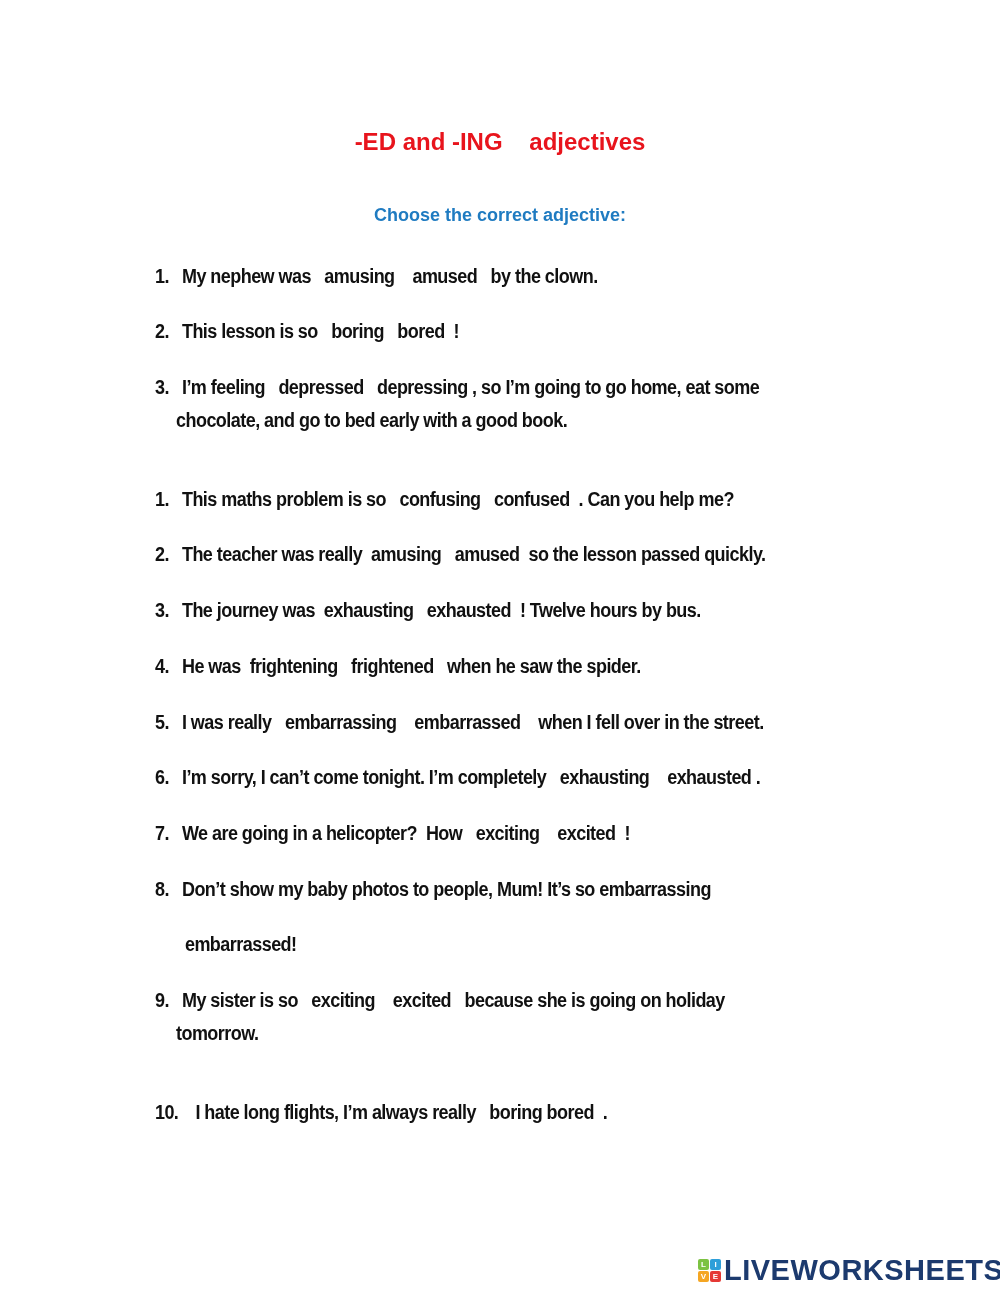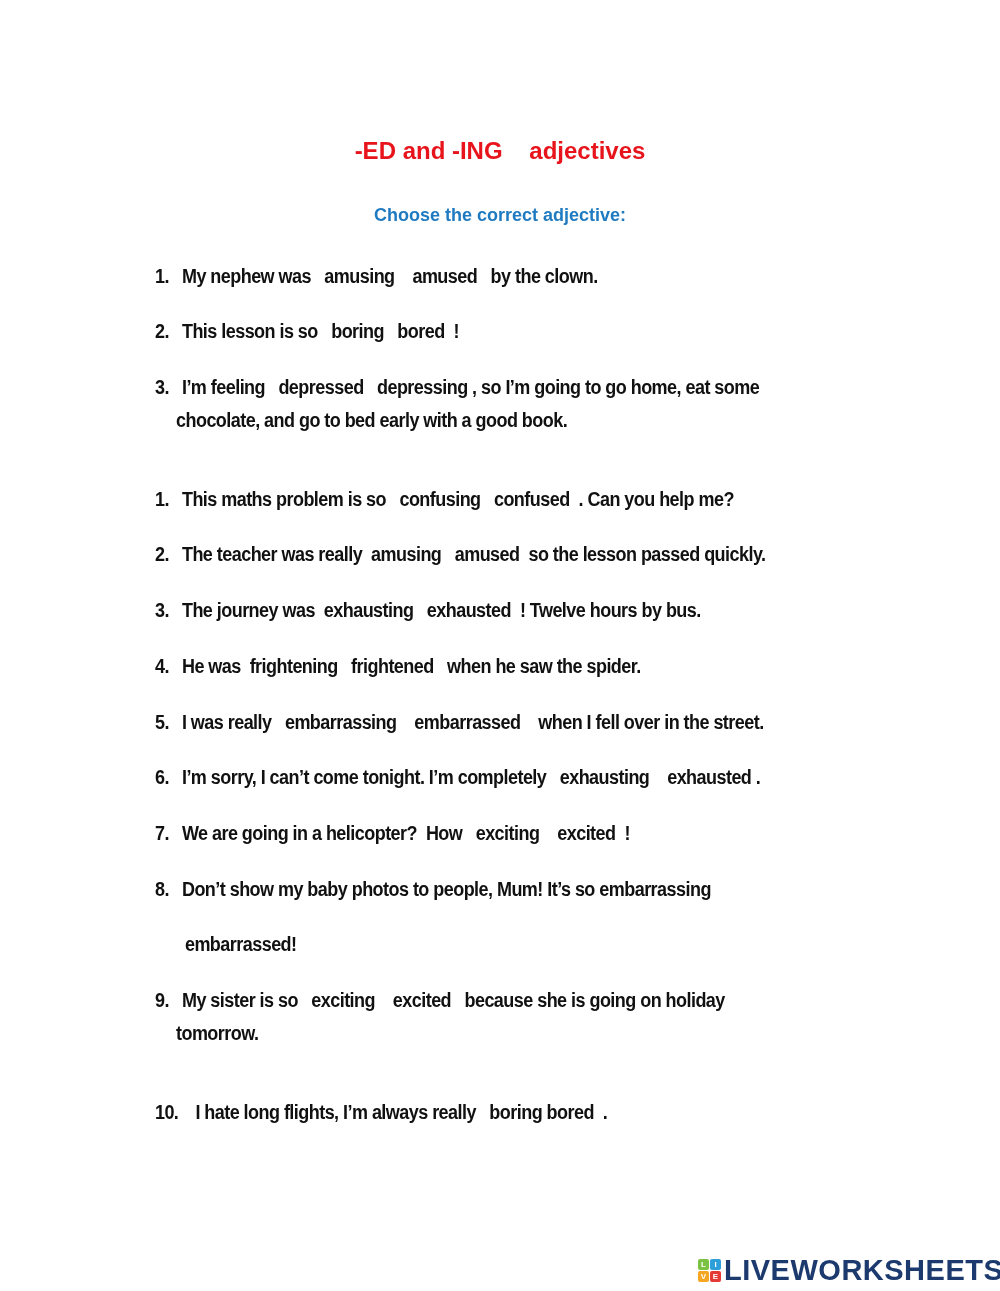--- a/index.html
+++ b/index.html
@@ -1,17 +1,17 @@
 <!DOCTYPE html>
 <html><head>
 <meta charset="utf-8">
 <style>
   html, body { margin: 0; padding: 0; background: #ffffff; }
   body { width: 1000px; height: 1291px; position: relative; overflow: hidden; font-family: "Liberation Sans", sans-serif; }
-  .title { position: absolute; top: 137px; left: 0; width: 1000px; text-align: center; font-family: "Liberation Sans", sans-serif; font-weight: bold; font-size: 24px; }
+  .title { position: absolute; top: 128px; left: 0; width: 1000px; text-align: center; font-family: "Liberation Sans", sans-serif; font-weight: bold; font-size: 24px; }
   .title span { white-space: pre; }
   .subtitle { position: absolute; top: 205px; left: 0; width: 1000px; text-align: center; font-family: "Liberation Sans", sans-serif; font-weight: bold; font-size: 18px; }
   .line { position: absolute; left: 146px; font-family: "Liberation Sans", sans-serif; font-weight: bold; font-size: 20px; color: #111; white-space: pre; letter-spacing: -0.6px; transform: scaleX(0.9); transform-origin: left center; }
   .num { display: inline-block; width: 30px; }
   .num.wide { width: 40px; }
   .cont { left: 176px; }
   .opt { cursor: pointer; }
   .logo { position: absolute; left: 698px; top: 1256px; display: flex; align-items: center; }
   .badge { display: grid; grid-template-columns: 11px 11px; grid-template-rows: 11px 11px; gap: 1px; margin-right: 3px; }
   .badge span { font-size: 8px; font-weight: bold; color: #fff; display: flex; align-items: center; justify-content: center; border-radius: 2px; font-family: "Liberation Sans", sans-serif; }

